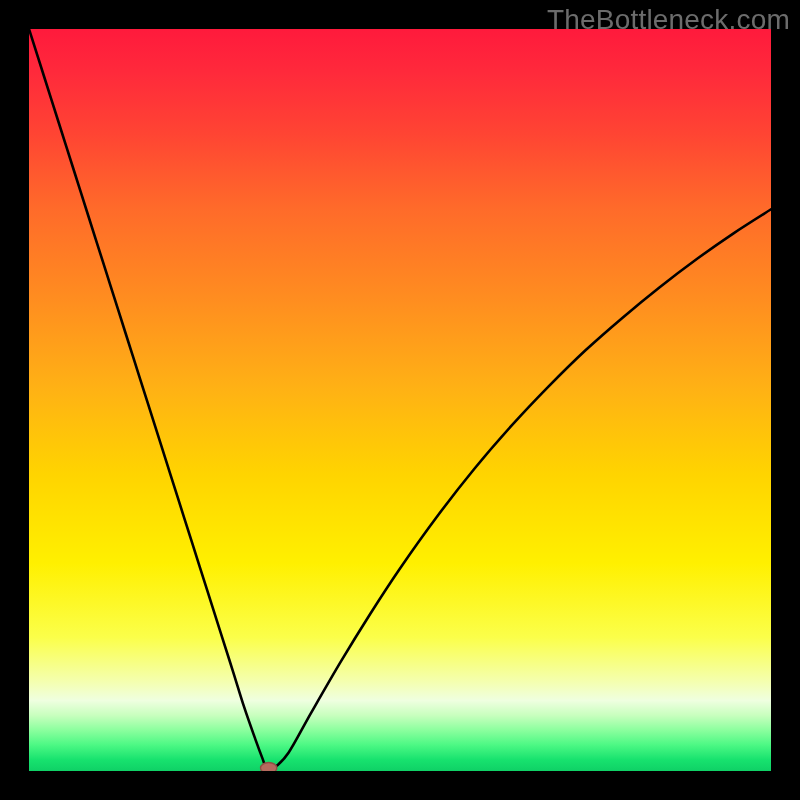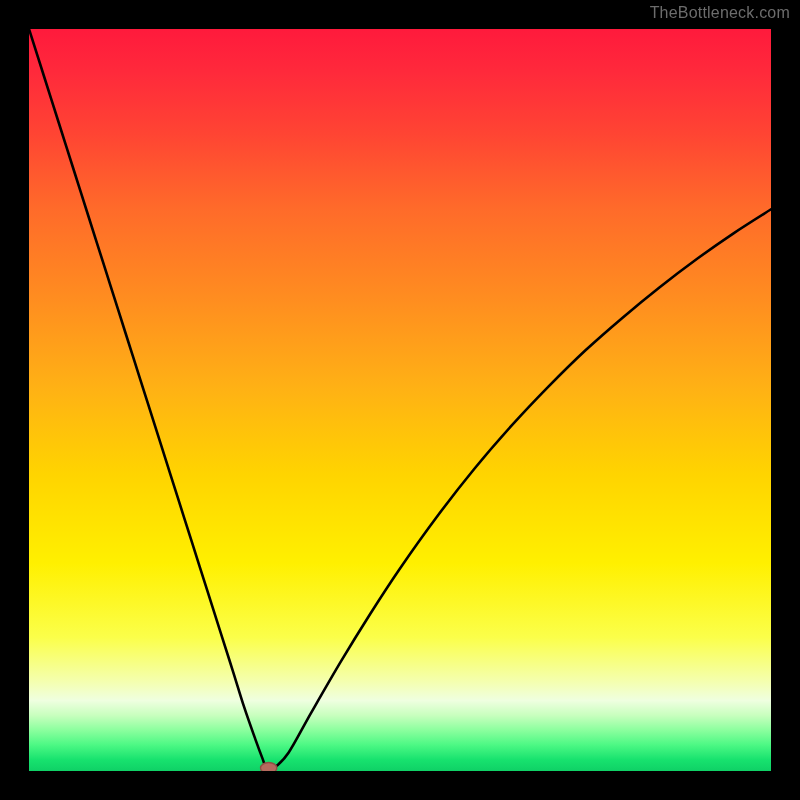--- a/index.html
+++ b/index.html
@@ -21,21 +21,21 @@
     left: 29px;
     top: 29px;
     width: 742px;
     height: 742px;
   }
   .watermark {
     position: absolute;
     top: 4px;
     right: 10px;
     color: #6c6c6c;
-    font-size: 16px;
+    font-size: 28px;
     font-weight: 400;
     letter-spacing: 0.2px;
     font-family: Arial, Helvetica, sans-serif;
   }
   svg { display: block; }
 </style>
 </head>
 <body>
 
 <div class="frame">

